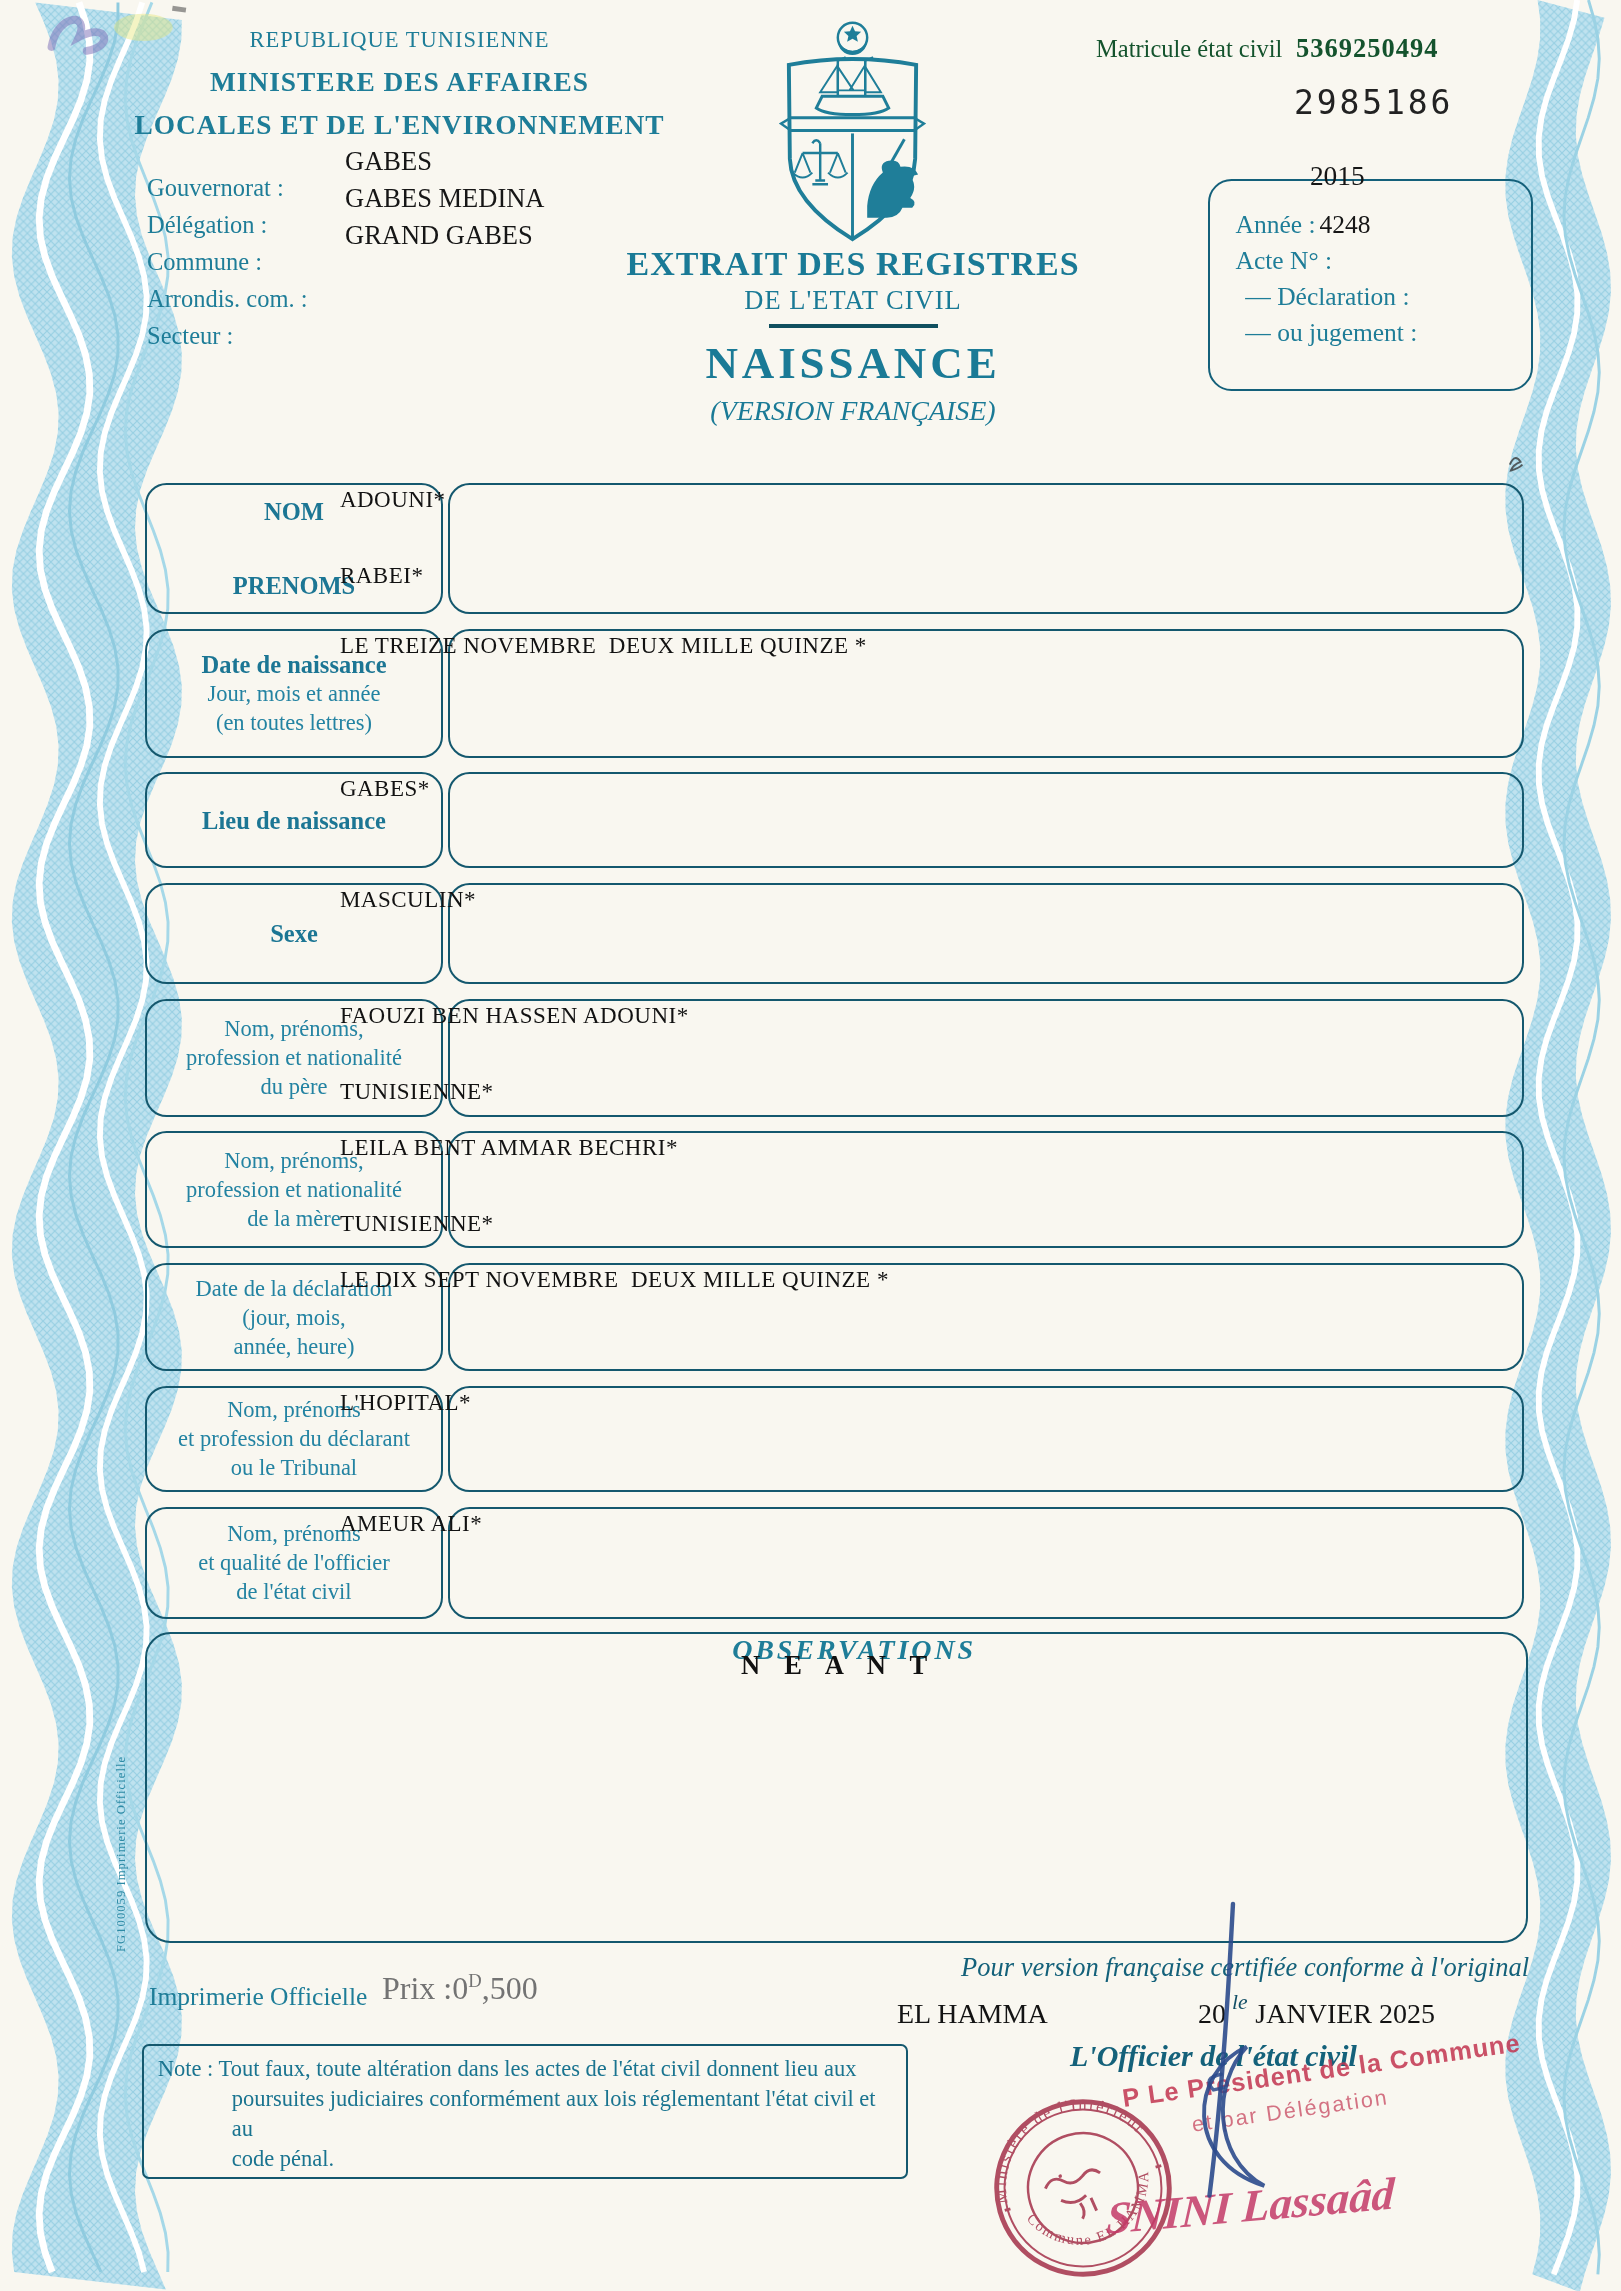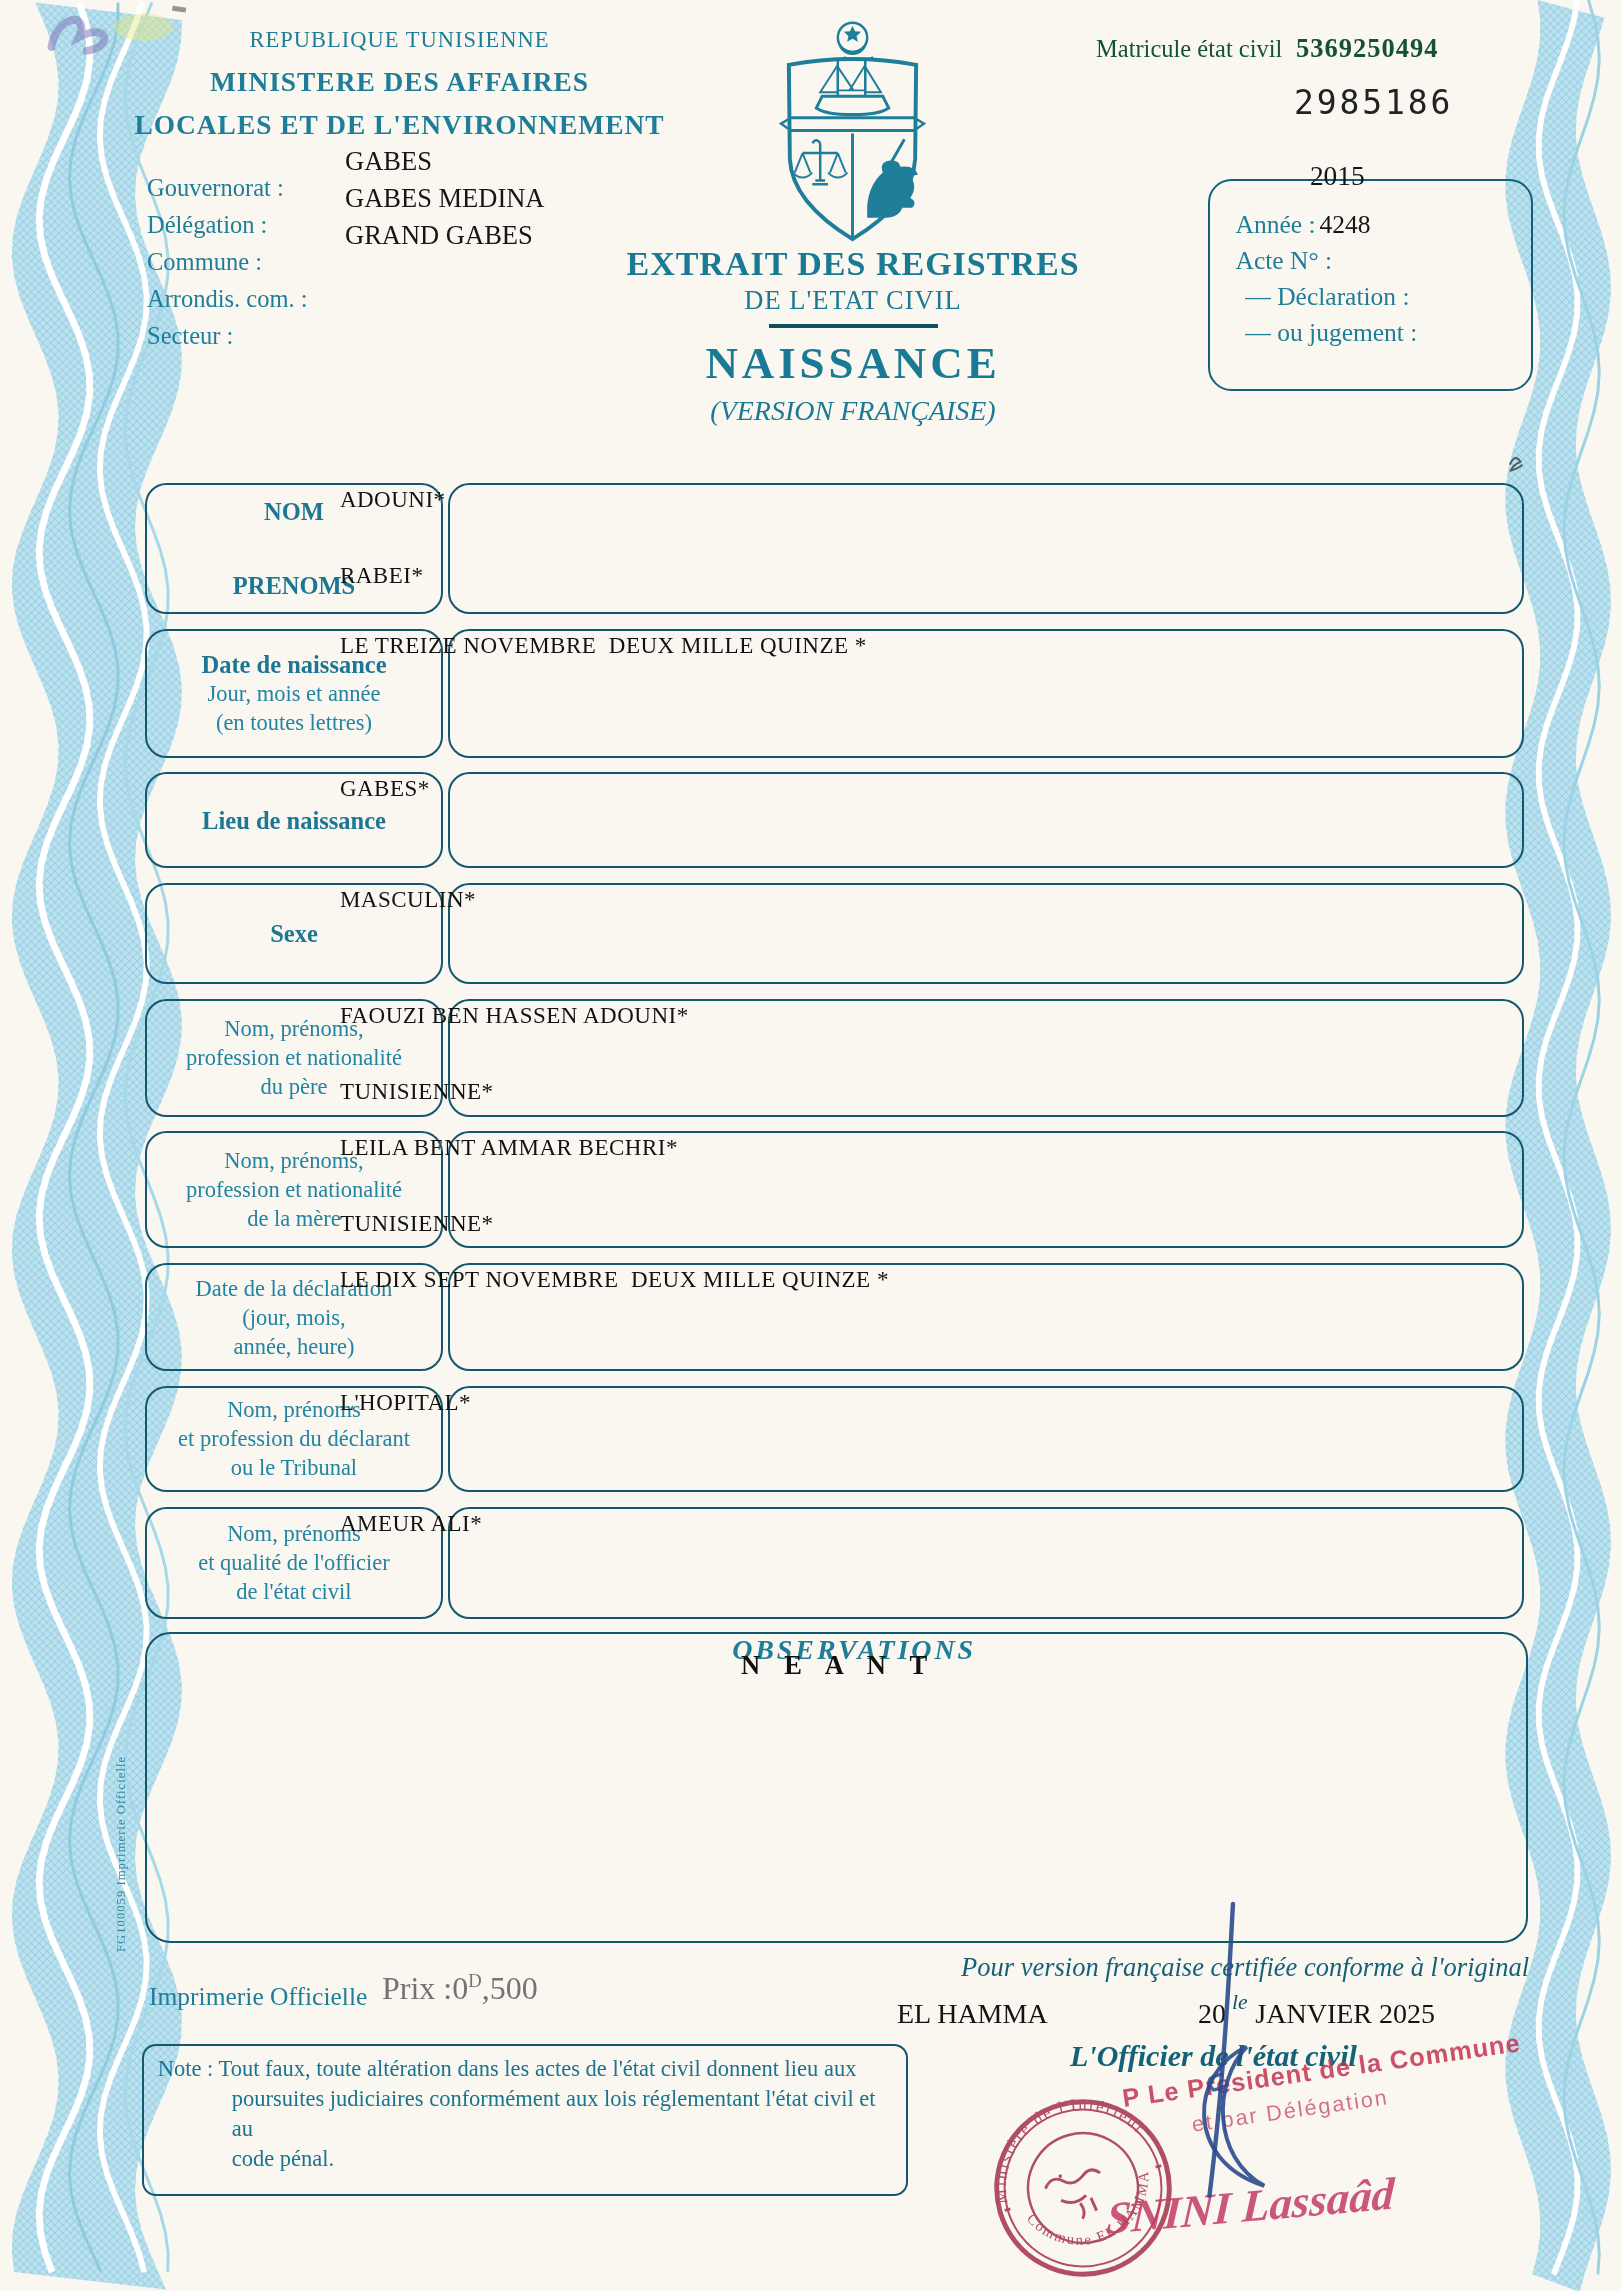--- a/index.html
+++ b/index.html
@@ -48,21 +48,21 @@
   .obs{position:absolute;left:145px;top:1632px;width:1379px;height:307px;
        border:2.9px solid #14586e;border-radius:25.5px;}
   .obs-head{position:absolute;left:50%;top:0px;transform:translateX(calc(-50% + 17.6px));
             color:#1e7d98;font-size:28px;font-style:italic;font-weight:bold;letter-spacing:2.9px;white-space:nowrap;}
   .obs-val{position:absolute;left:50%;top:15.7px;transform:translateX(calc(-50% + 2px));
            color:#111;font-size:26.5px;font-weight:bold;letter-spacing:8.8px;white-space:pre;}
   
   .imprimerie{position:absolute;left:149px;top:1982px;color:#1e7d98;font-size:25.5px;}
   .prix{position:absolute;left:382px;top:1970px;color:#737373;font-size:32px;text-align:right;}
   .prix sup{font-size:18.6px;}
-  .note{position:absolute;left:142px;top:2044px;width:766px;height:152px;border:2.9px solid #14586e;border-radius:14px;
+  .note{position:absolute;left:142px;top:2044px;width:766px;height:135px;border:2.9px solid #14586e;border-radius:7px;
         color:#1a7490;font-size:22.5px;line-height:30px;box-sizing:border-box;padding:7.8px 13.7px 0 13.7px;}
   .note .n2{margin-left:74px;}
   .certify{position:absolute;left:931px;top:1952px;width:598px;text-align:right;
            font-style:italic;font-size:26.5px;color:#14617a;}
   .place-date{position:absolute;left:897px;top:1998px;font-size:28px;color:#131313;white-space:nowrap;}
   .pd-day{margin-left:145px;}
   .pd-le{font-style:italic;font-size:21.6px;color:#134f66;position:relative;top:-13.7px;margin:0 7.8px 0 5.9px;}
   .officer{position:absolute;left:1070px;top:2039px;font-size:30px;font-weight:bold;font-style:italic;color:#14617a;}
   .side-code{position:absolute;left:114px;top:1952px;transform:rotate(-90deg);transform-origin:0 0;
              font-size:12.7px;color:#2d8aa5;letter-spacing:1px;white-space:nowrap;}

